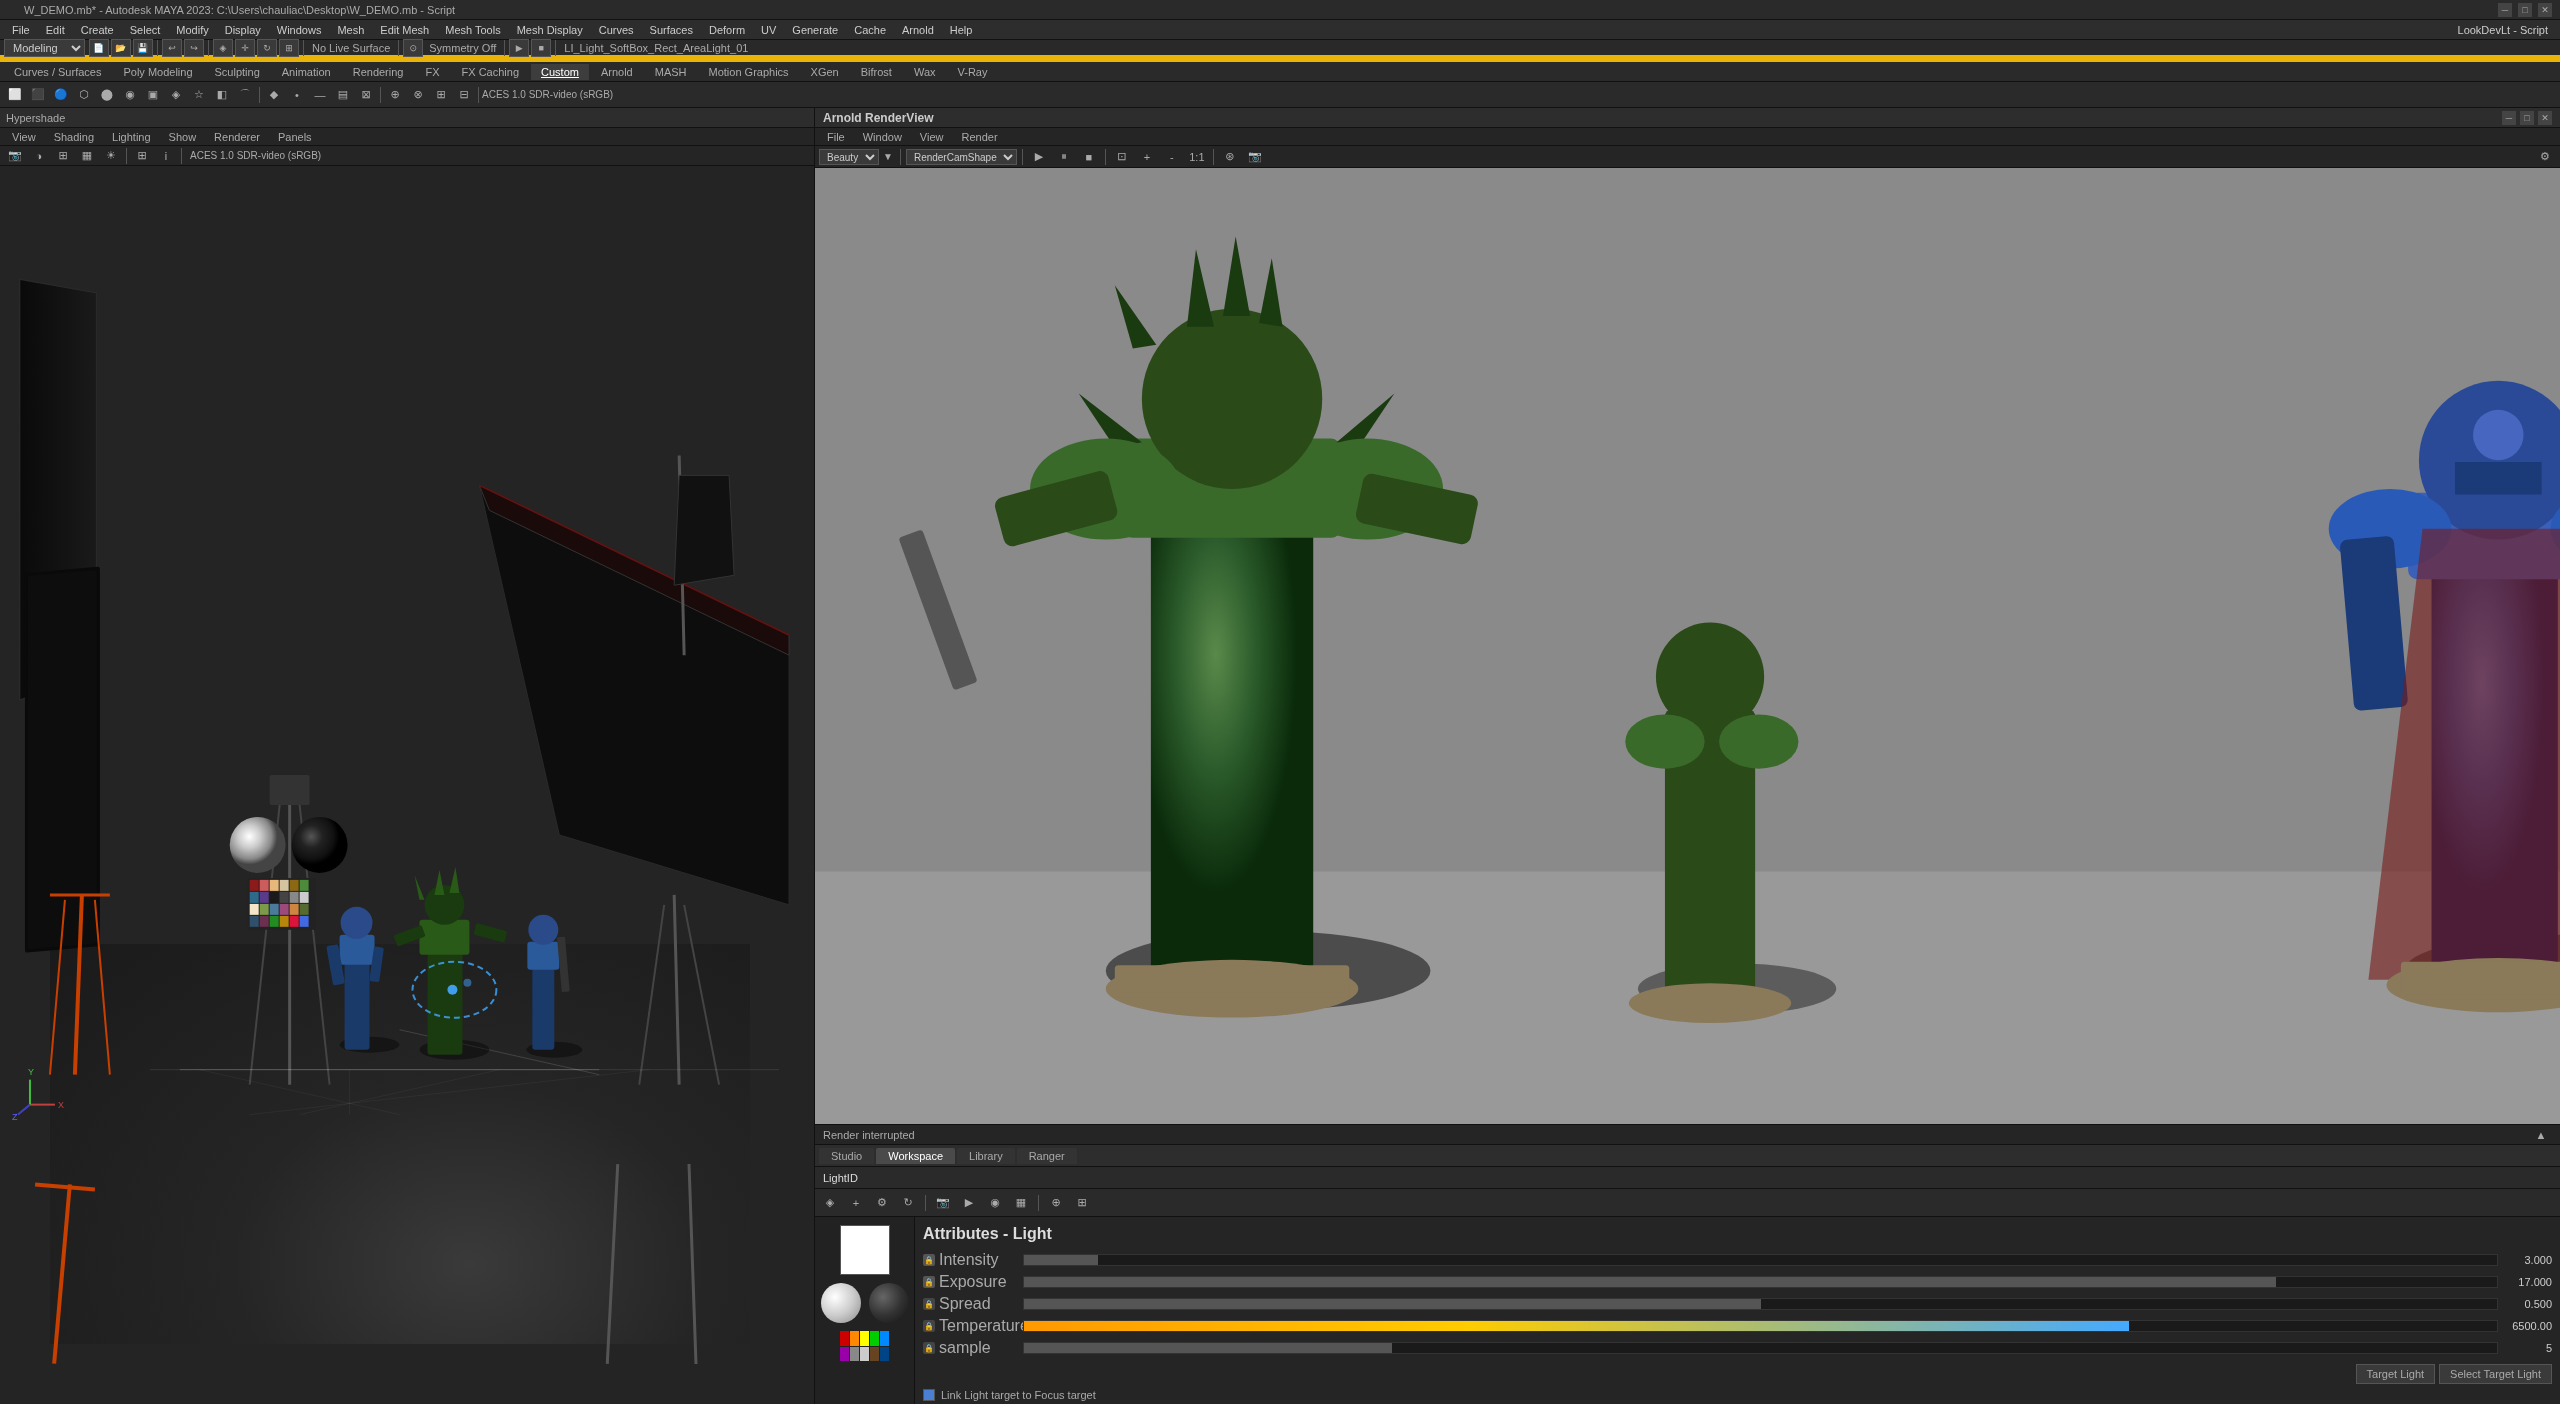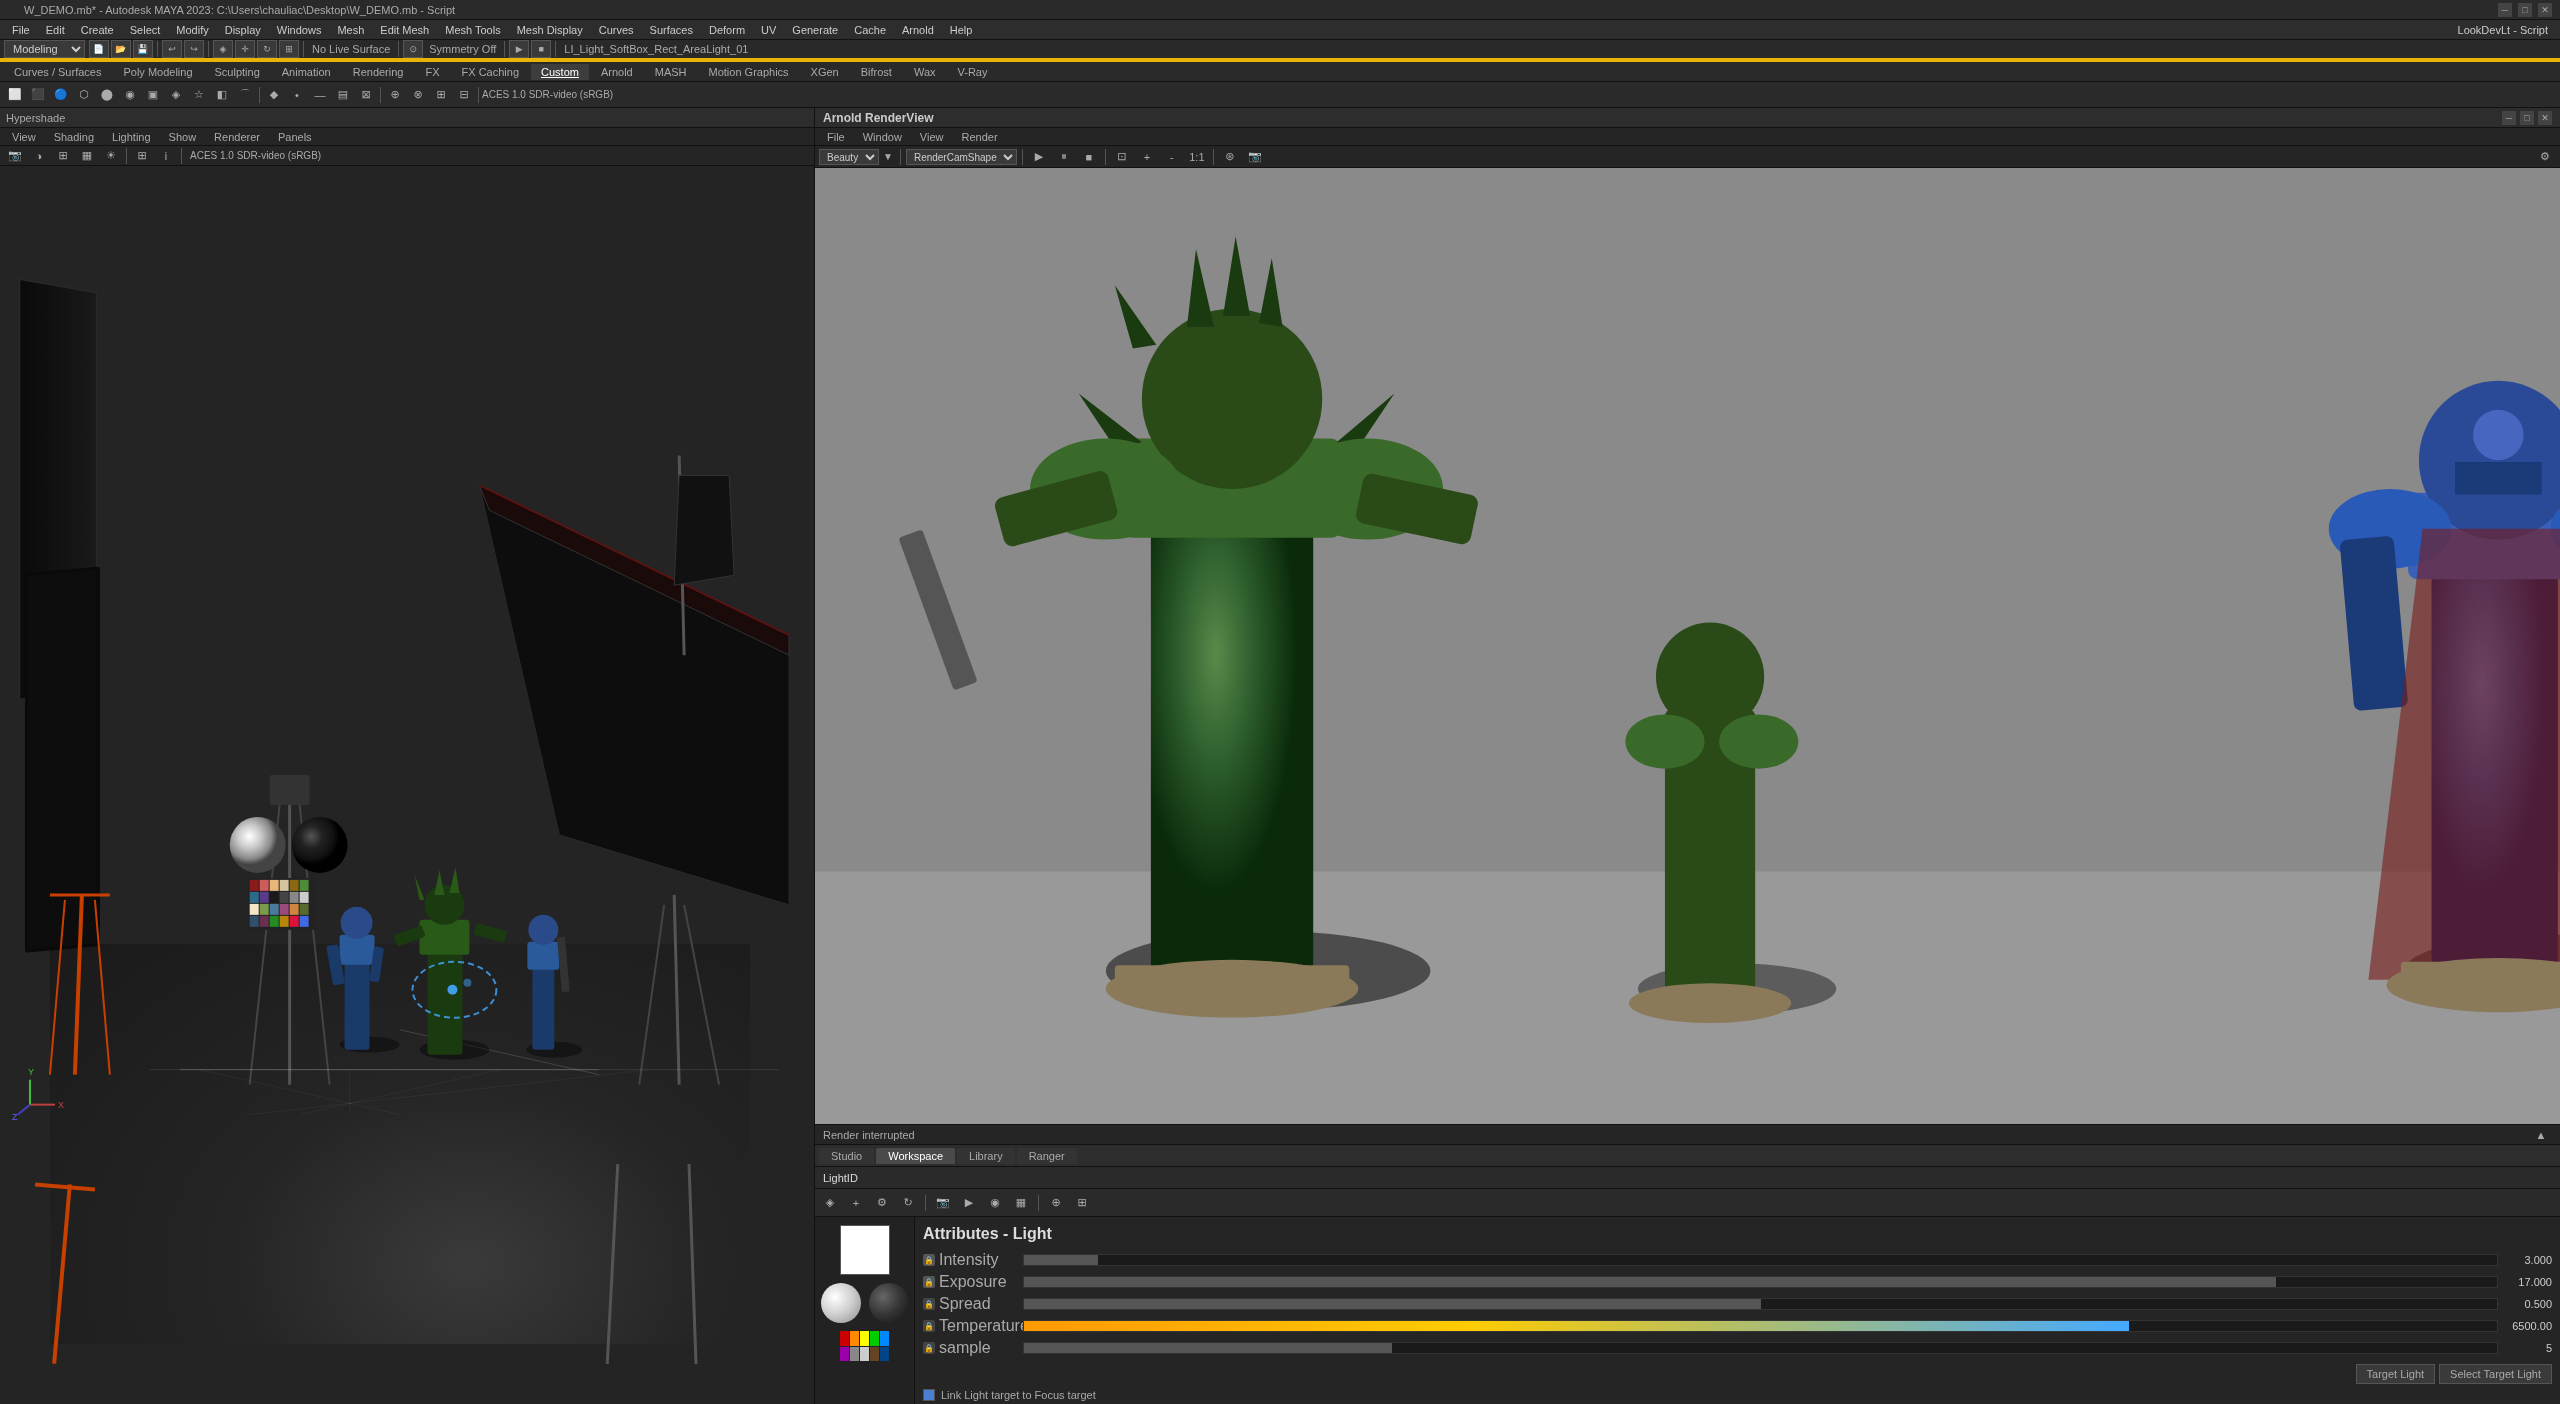--- a/index.html
+++ b/index.html
@@ -67,21 +67,21 @@
 
     
     #module-bar {
       width: 100%;
       height: 22px;
       background: #292929;
       display: flex;
       align-items: center;
       padding: 0 4px;
       gap: 4px;
-      border-bottom: 4px solid #eab308;
+      border-bottom: 7px solid #eab308;
     }
     .module-select {
       background: #3a3a3a;
       border: 1px solid #555;
       color: #ccc;
       font-size: 11px;
       padding: 1px 4px;
       height: 18px;
     }
     #module-bar-tools {

